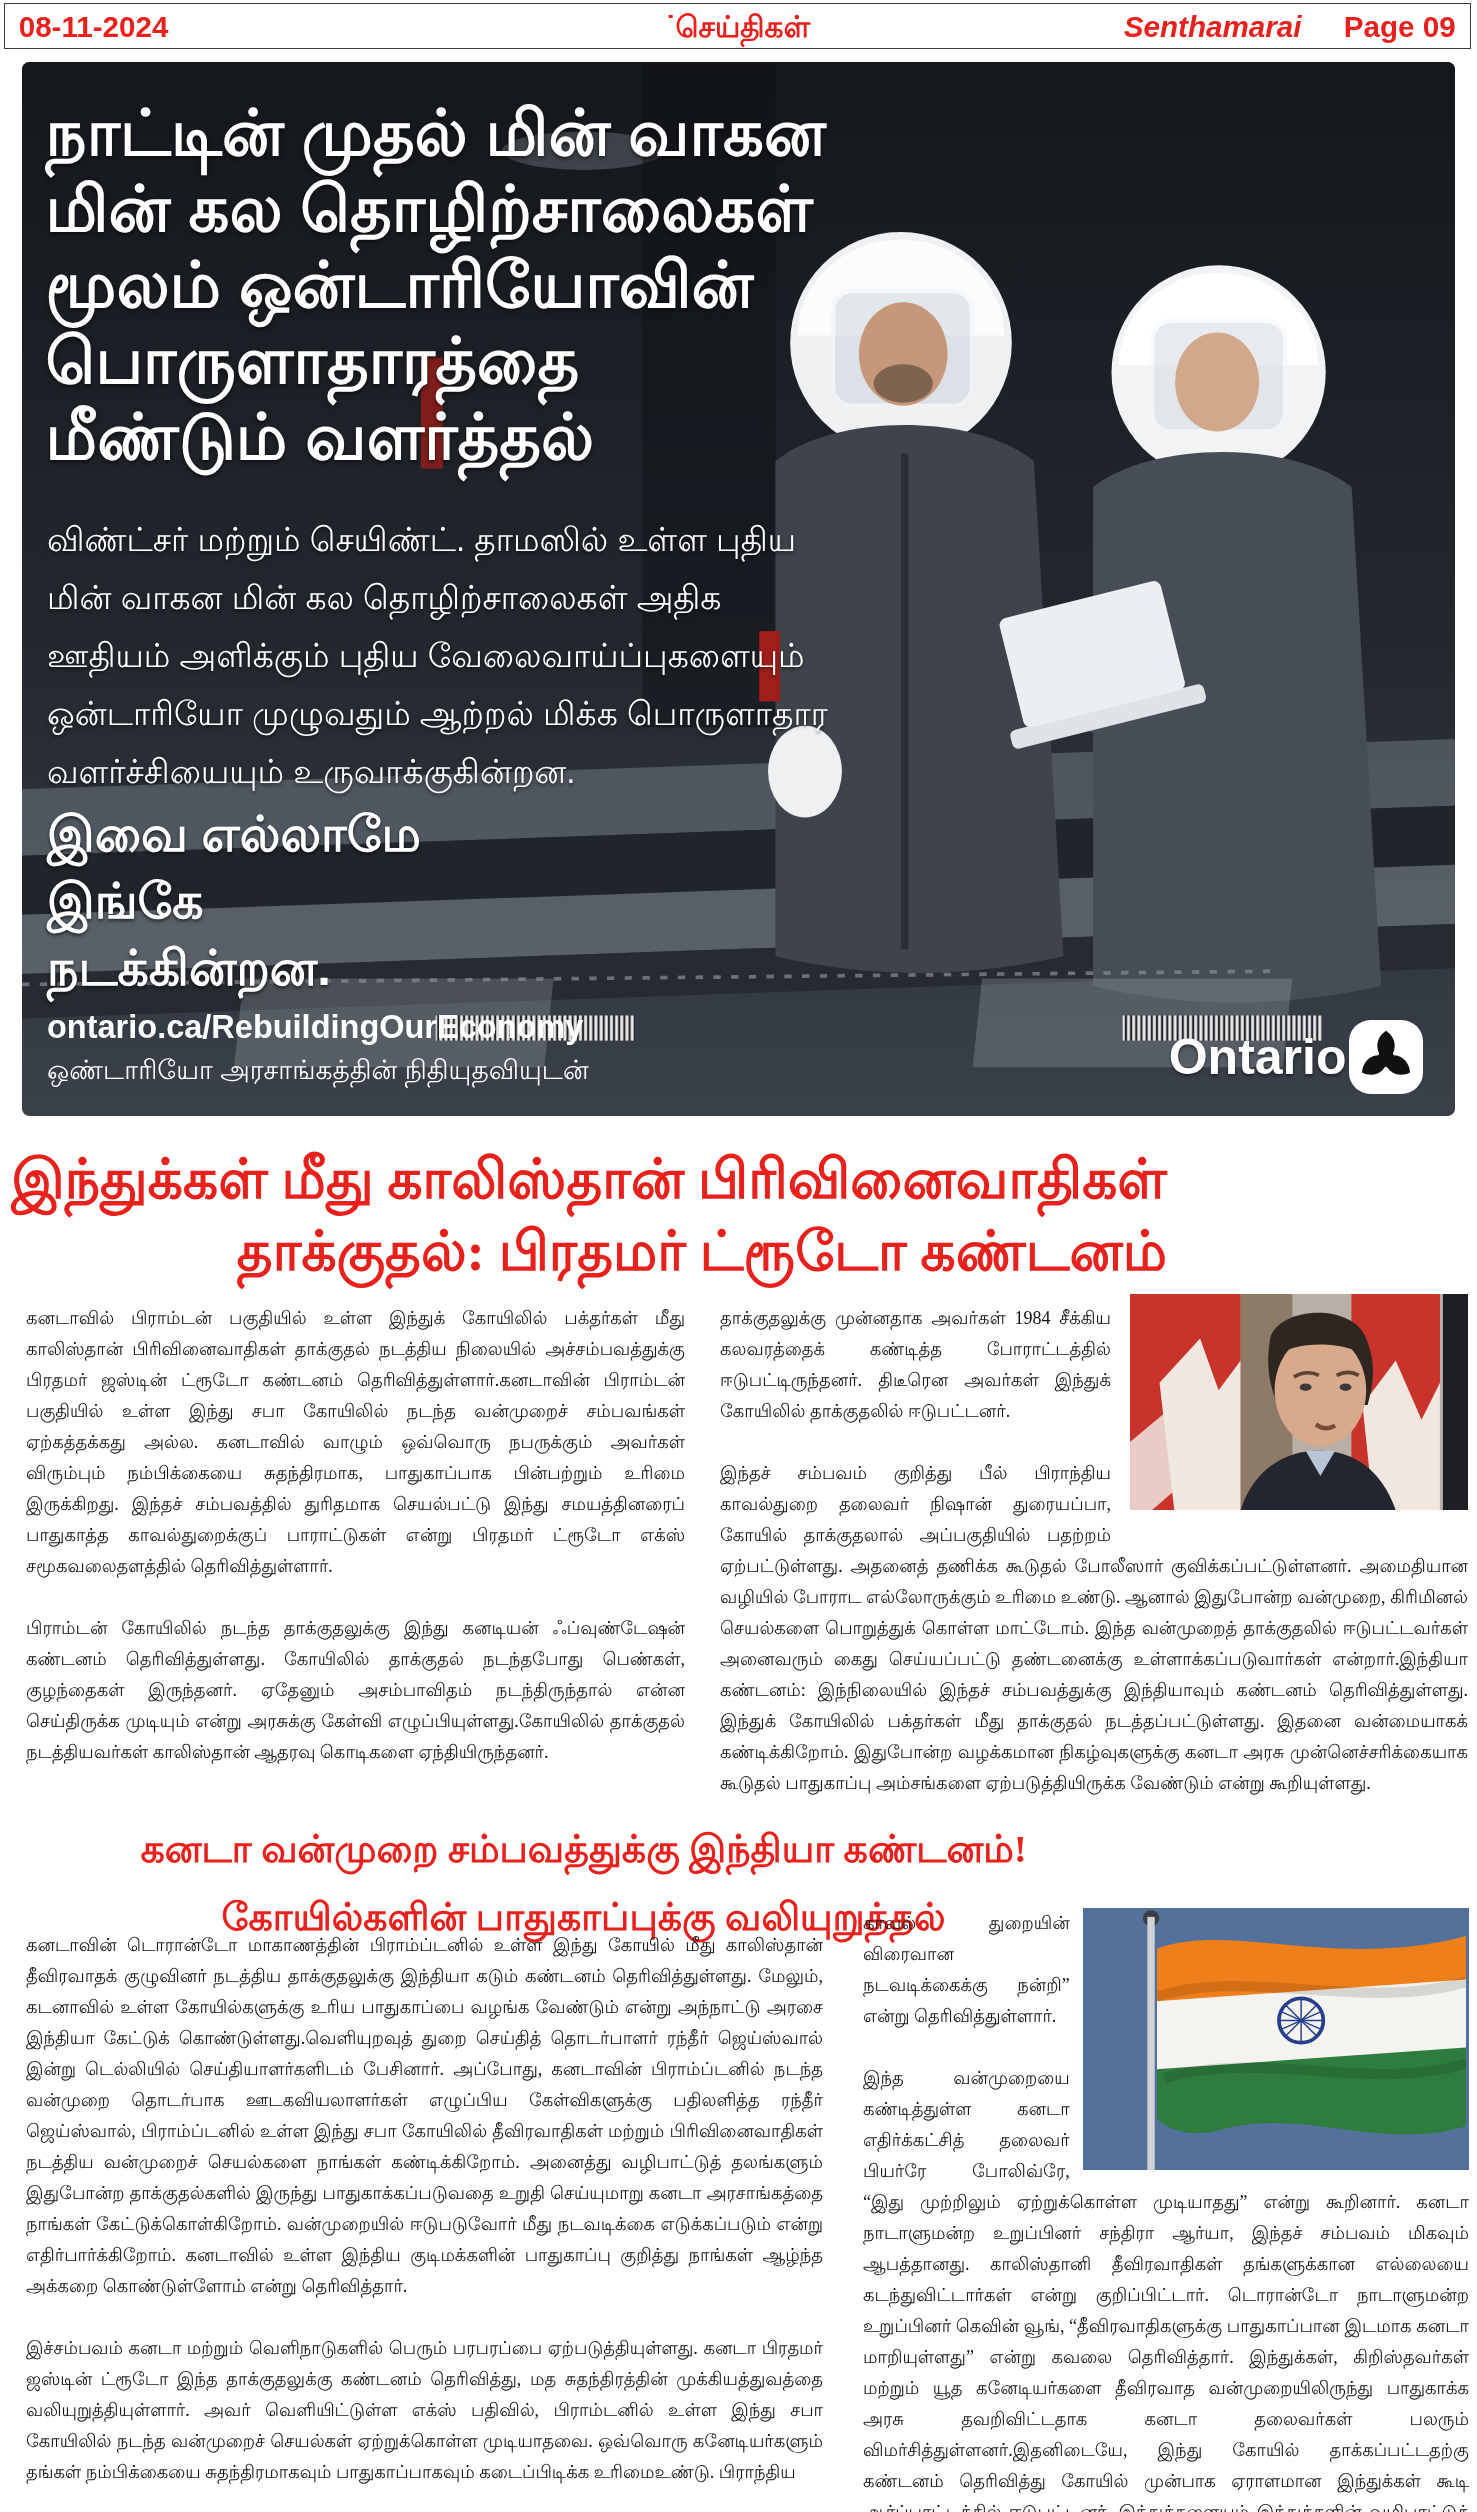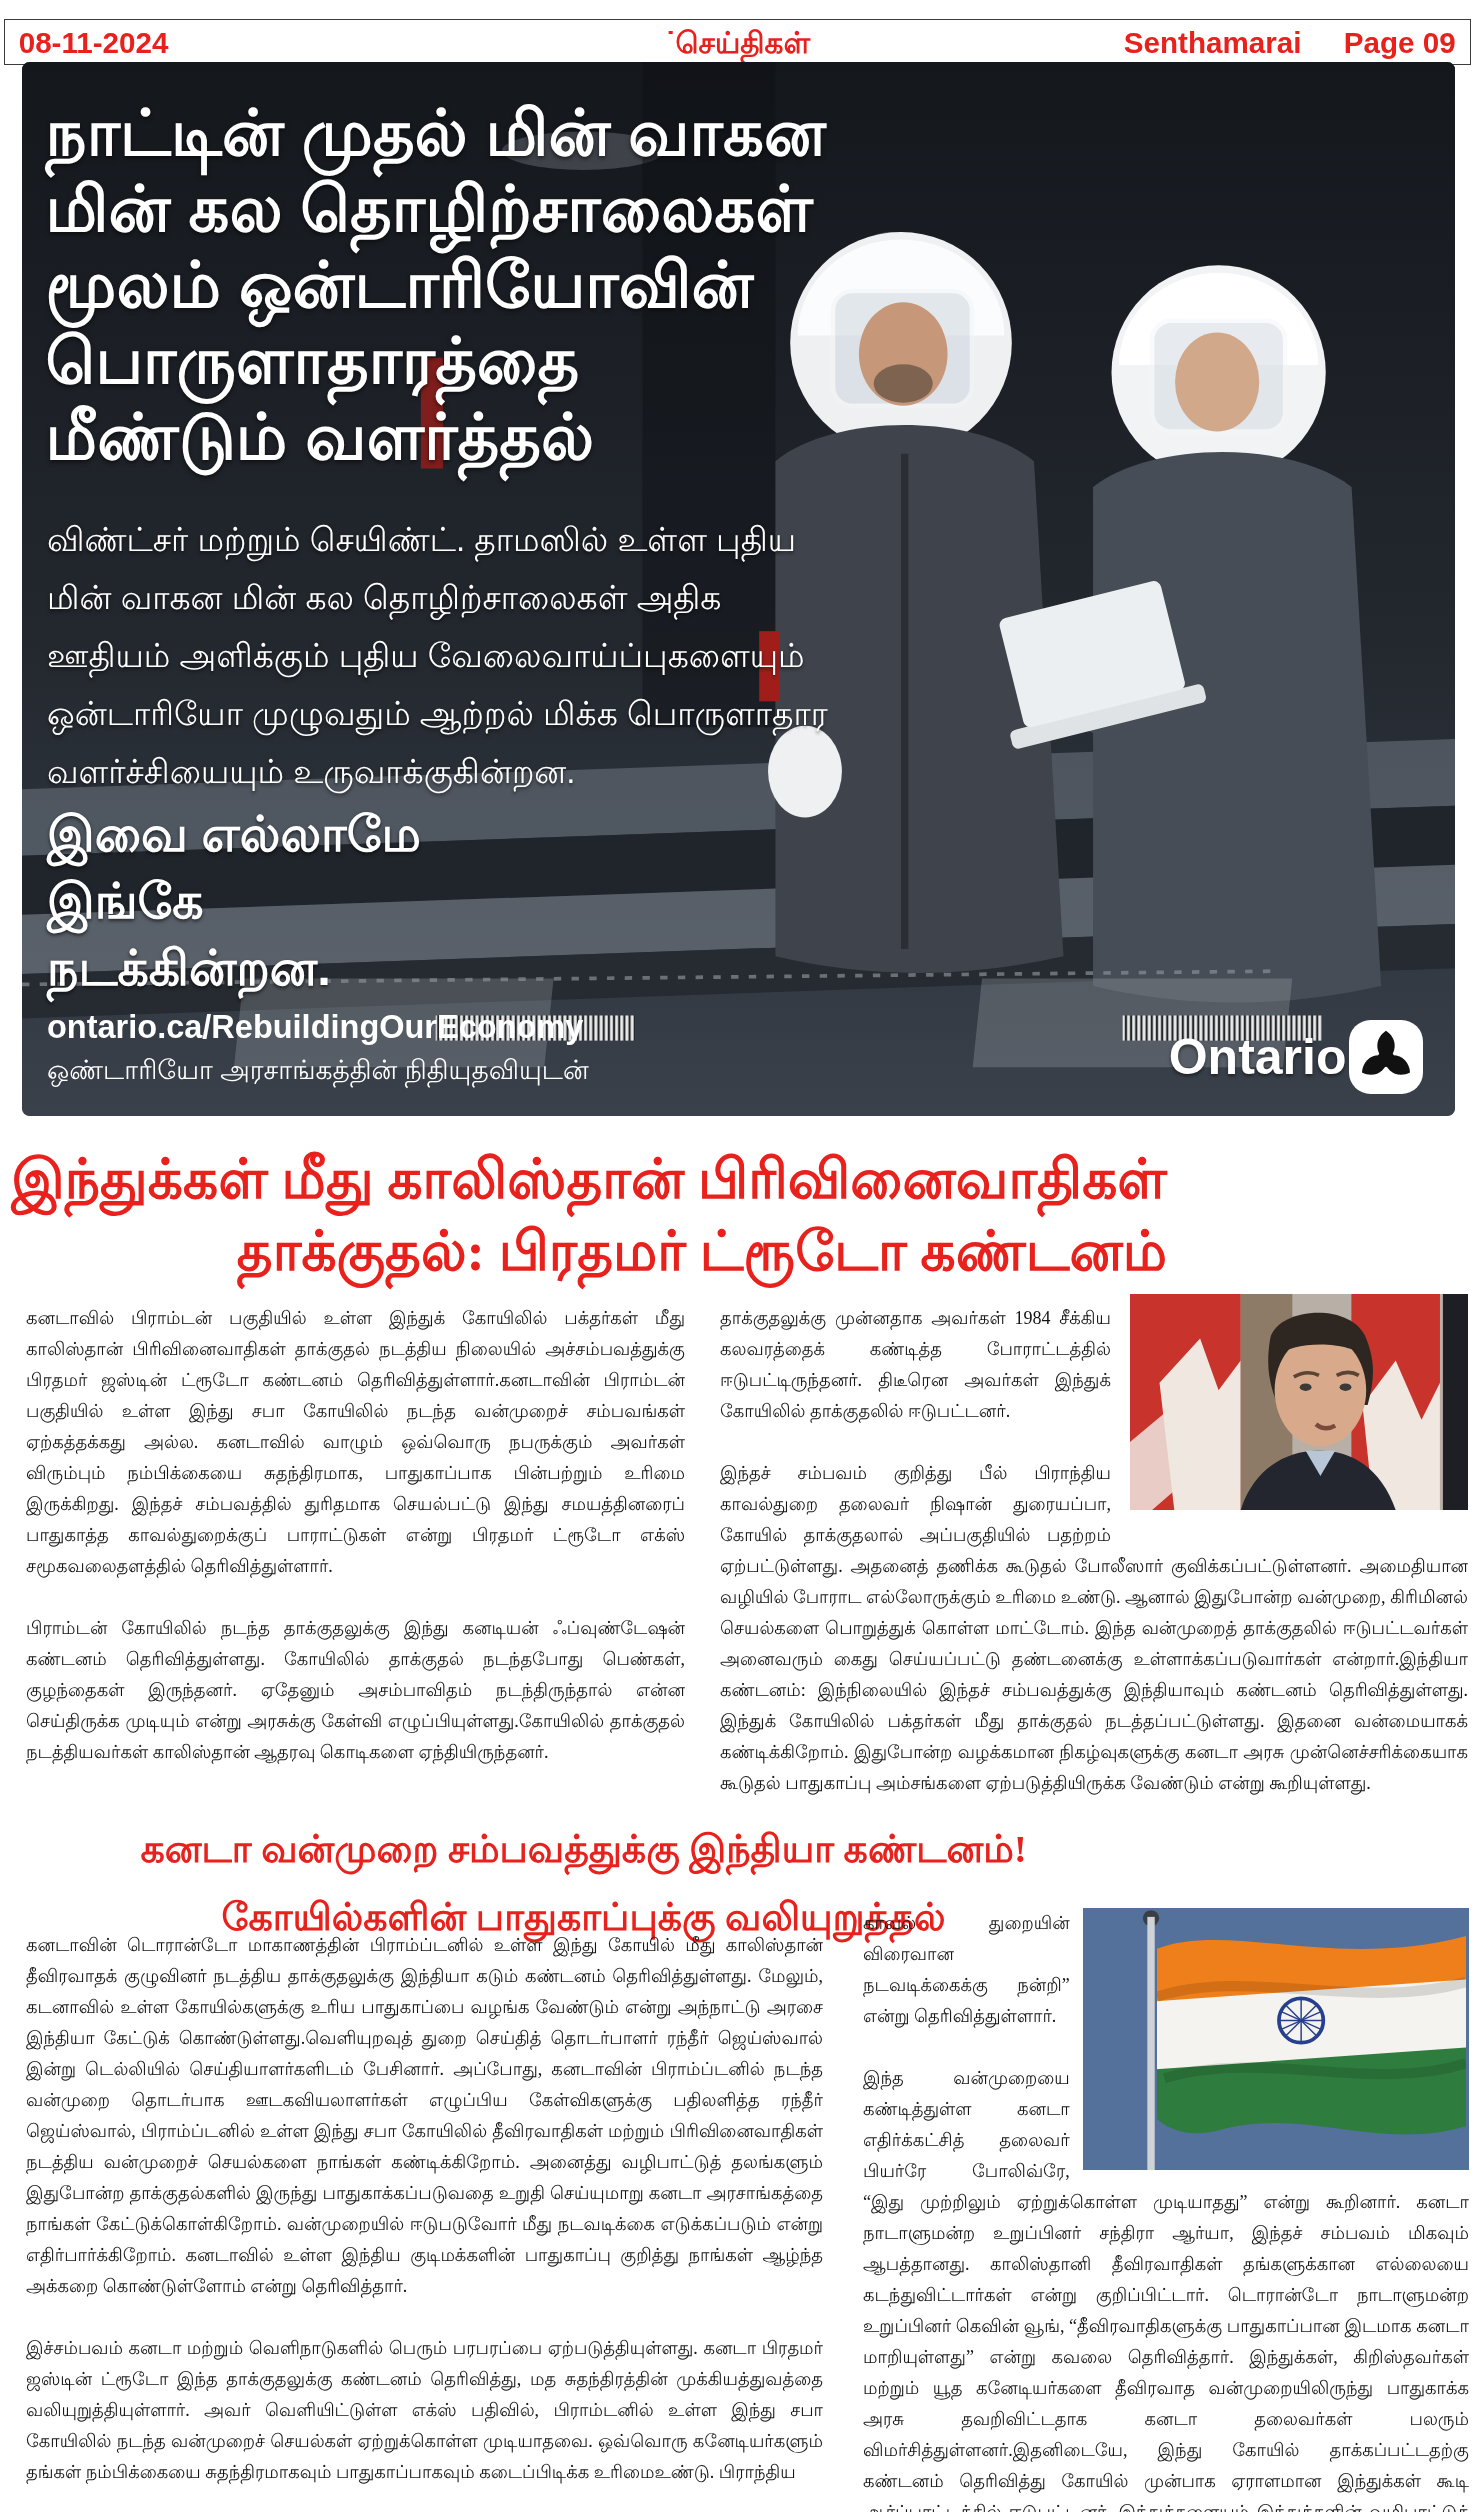--- a/index.html
+++ b/index.html
@@ -1,27 +1,27 @@
 <!DOCTYPE html>
 <html style="font-size:11.8px"><head>
 <meta charset="utf-8">
 <style>
   html,body{margin:0;padding:0;background:#e9e9e9;}
   .page{position:relative;width:1478px;height:2512px;background:#ffffff;overflow:hidden;
         font-family:"Liberation Serif",serif;color:#111;}
   
   .header-box{position:absolute;left:4.4px;top:3px;width:1467px;height:46px;
-              border:1.5px solid #3c3c3c;box-sizing:border-box;background:#fff;margin-top:16px;}
+              border:1.5px solid #3c3c3c;box-sizing:border-box;background:#fff;}
   .header-box .hd{position:absolute;top:5.9px;color:#e8211d;font-family:"Liberation Sans",sans-serif;
                   font-weight:bold;font-size:29.6px;white-space:nowrap;}
   .hd-date{left:13.3px;}
   .hd-section{left:50%;transform:translateX(-50%);font-size:26.6px;}
   .hd-right{right:14.8px;}
   .hd-right span{margin-left:34px;}
-  .hd-right span:first-child{margin-left:0;}
+  .hd-right span:first-child{margin-left:0;font-style:italic;}
   
   .ad{position:absolute;left:22px;top:62px;width:1433px;height:1054px;border-radius:7.4px;
       overflow:hidden;background:#737373;font-family:"Liberation Sans",sans-serif;color:#fff;}
   .ad svg.bg{position:absolute;left:0;top:0;width:100%;height:100%;}
   .ad-headline{position:absolute;left:23.6px;top:32.5px;font-weight:bold;font-size:64px;line-height:76px;
                text-shadow:0 1.5px 4.4px rgba(0,0,0,.6);}
   .ad-body{position:absolute;left:25px;top:449px;width:783px;font-size:33px;line-height:58px;
            text-shadow:0 1.5px 3.7px rgba(0,0,0,.6);}
   .ad-tagline{position:absolute;left:25px;top:739px;font-weight:bold;font-size:49px;line-height:67px;
               text-shadow:0 1.5px 3.7px rgba(0,0,0,.6);}

